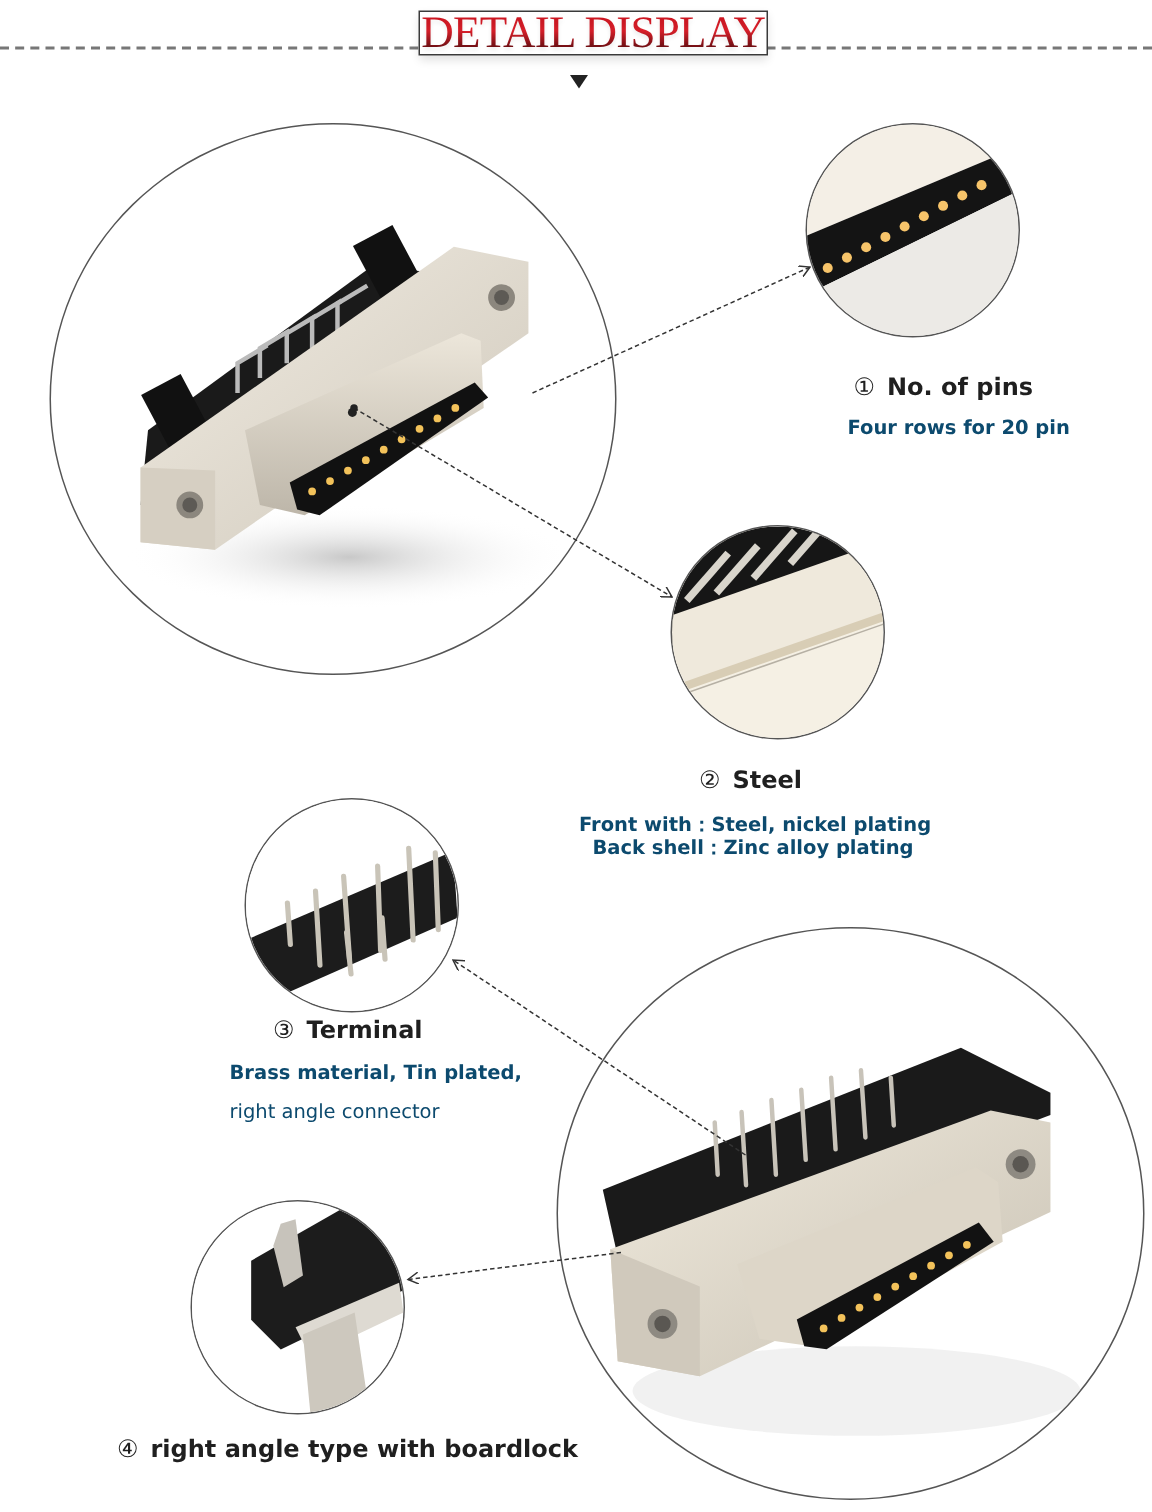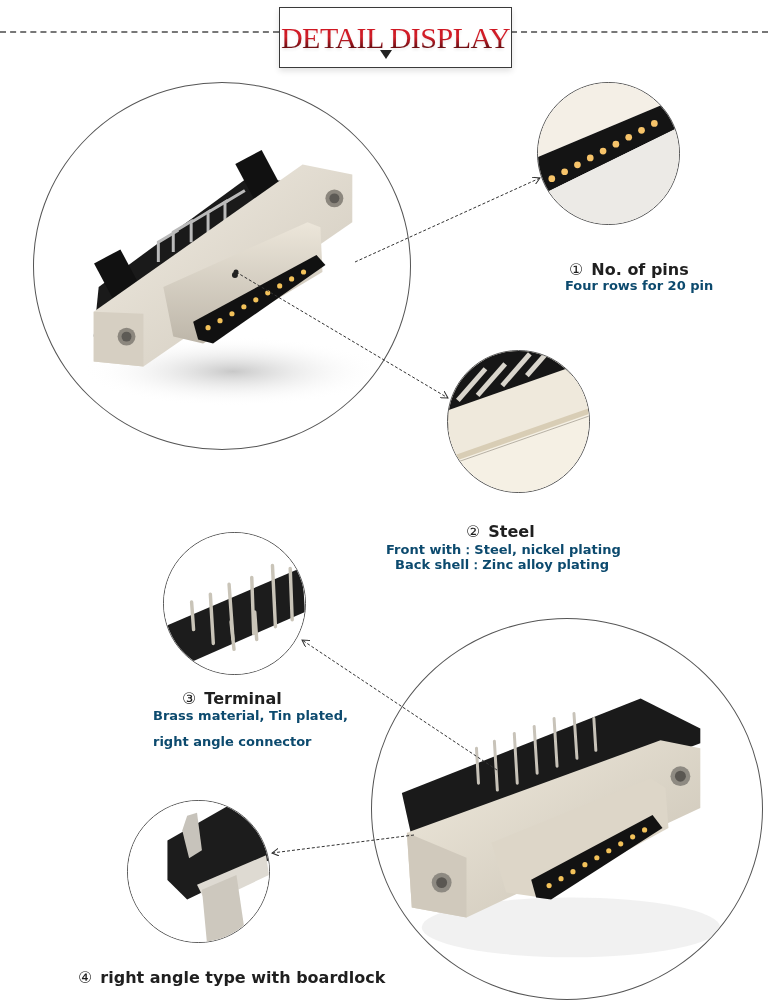--- a/index.html
+++ b/index.html
@@ -4,21 +4,21 @@
 <style>
   * { box-sizing: border-box; margin: 0; padding: 0; }
   html, body { width: 768px; height: 1008px; background: #ffffff; overflow: hidden; }
   body { position: relative; font-family: "DejaVu Sans", "Liberation Sans", sans-serif; color: #1e1e1e; }
 
   
   .hdr-line { position: absolute; top: 31px; height: 0; border-top: 2px dashed #777; }
   .hdr-line.left { left: 0; width: 279px; }
   .hdr-line.right { left: 511px; width: 257px; }
   .hdr-box {
-    position: absolute; left: 279px; top: 7px; width: 233px; height: 61px;
+    position: absolute; left: 279px; top: 7px; width: 233px; height: 30px;
     border: 1px solid #3a3a3a; background: #fff;
     box-shadow: 0 3px 6px rgba(0,0,0,0.12);
     display: flex; align-items: center; justify-content: center;
   }
   .hdr-title {
     font-family: "Liberation Serif", "DejaVu Serif", serif;
     font-size: 30px; letter-spacing: -0.5px; line-height: 1;
     background: linear-gradient(#c4111c 0%, #e0212c 45%, #3a0708 100%);
     -webkit-background-clip: text; background-clip: text; color: transparent;
     text-shadow: 0 2px 3px rgba(0,0,0,0.08);
@@ -35,24 +35,24 @@
     position: absolute; border-radius: 50%; border: 1.2px solid #555;
     overflow: hidden; background: #fff;
   }
   .circle svg { position: absolute; left: 0; top: 0; width: 100%; height: 100%; }
 
   
   .leaders { position: absolute; left: 0; top: 0; width: 768px; height: 1008px; pointer-events: none; }
 
   
   .txt { position: absolute; white-space: nowrap; }
-  .title { font-size: 16px; font-weight: bold; color: #1f1f1f; margin-top: 12px; }
+  .title { font-size: 16px; font-weight: bold; color: #1f1f1f; }
   .title .num { font-weight: normal; display: inline-block; margin-right: 8px; }
   .desc { font-size: 13px; font-weight: bold; color: #0c4a6e; }
-  .desc.light { font-weight: bold; }
+  .desc.light { font-weight: normal; }
 </style>
 </head>
 <body>
 
 <div class="hdr-line left"></div>
 <div class="hdr-line right"></div>
 <div class="hdr-box">
   <span class="hdr-title">DETAIL DISPLAY</span>
 </div>
 <div class="hdr-pointer"></div>

